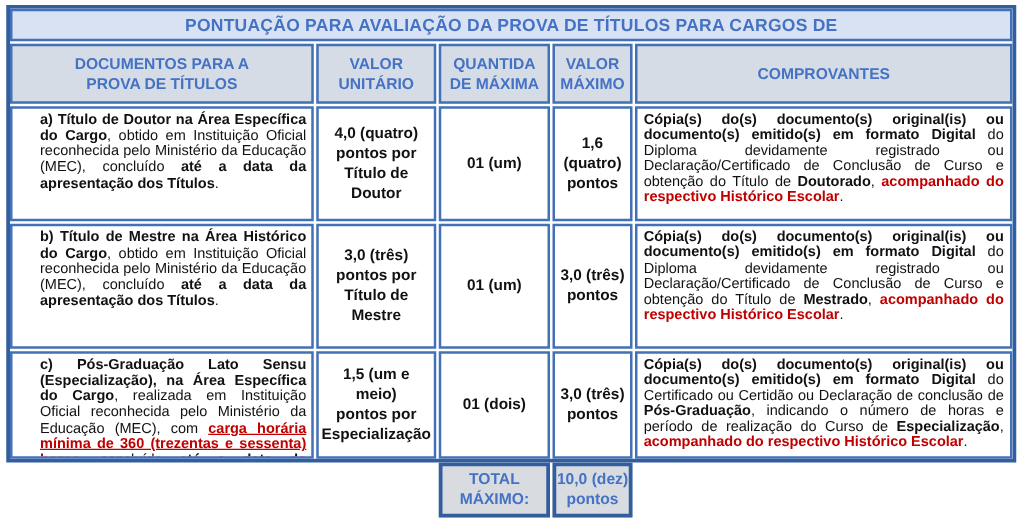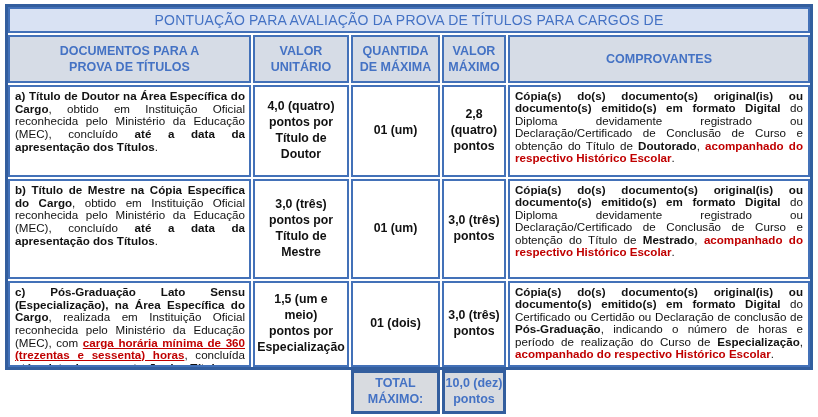--- a/index.html
+++ b/index.html
@@ -16,37 +16,37 @@
     grid-template-rows: 26px 48px 92px 100px 86px;
     gap: 2px;
     background: #ffffff;
   }
 
   .cell { border: 2px solid #4371b8; background: #ffffff; overflow: hidden; }
 
   .title-cell {
     grid-column: 1 / -1;
     background: #d9e2f3; color: #4472c4;
-    font-weight: normal; font-size: 14px; letter-spacing: 0.2px;
+    font-weight: bold; font-size: 14px; letter-spacing: 0.2px;
     display: flex; align-items: center; justify-content: center;
     white-space: nowrap;
     gap: 24px;
   }
   .title-cell .u { text-decoration: underline; }
 
   .header-cell {
     background: #d6dce6; color: #4472c4;
     font-weight: bold; font-size: 12.5px; line-height: 1.3;
     display: flex; align-items: center; justify-content: center;
     text-align: center; white-space: pre-line; padding: 2px;
   }
 
   .text-cell {
     font-size: 11.6px; line-height: 1.09; color: #111111;
-    text-align: justify; padding: 3px 4px 2px 5px;
+    text-align: justify; padding: 3px 4px 2px 22px;
   }
   .comp-cell { line-height: 1.07; padding: 3px 5px 2px 5px; }
 
   .center-cell {
     display: flex; align-items: center; justify-content: center;
     text-align: center; font-weight: bold; font-size: 12.3px;
     color: #111111; white-space: pre-line; line-height: 1.3; padding: 2px;
   }
 
   .seg-b   { font-weight: bold; }
@@ -89,26 +89,26 @@
 DE MÁXIMA</div>
     <div class="cell header-cell">VALOR
 MÁXIMO</div>
     <div class="cell header-cell">COMPROVANTES</div>
 
     <div class="cell text-cell"><span class="seg-b">a) Título de Doutor na Área Específica do Cargo</span><span>, obtido em Instituição Oficial reconhecida pelo Ministério da Educação (MEC), concluído </span><span class="seg-b">até a data da apresentação dos Títulos</span><span>.</span></div>
     <div class="cell center-cell">4,0 (quatro)
 pontos por
 Título de Doutor</div>
     <div class="cell center-cell">01 (um)</div>
-    <div class="cell center-cell">2,8
+    <div class="cell center-cell">1,6
 (quatro)
 pontos</div>
     <div class="cell text-cell comp-cell"><span class="seg-b">Cópia(s) do(s) documento(s) original(is) ou documento(s) emitido(s) em formato Digital</span><span> do Diploma devidamente registrado ou Declaração/Certificado de Conclusão de Curso e obtenção do Título de </span><span class="seg-b">Doutorado</span><span>, </span><span class="seg-rb">acompanhado do respectivo Histórico Escolar</span><span>.</span></div>
 
-    <div class="cell text-cell"><span class="seg-b">b) Título de Mestre na Cópia Específica do Cargo</span><span>, obtido em Instituição Oficial reconhecida pelo Ministério da Educação (MEC), concluído </span><span class="seg-b">até a data da apresentação dos Títulos</span><span>.</span></div>
+    <div class="cell text-cell"><span class="seg-b">b) Título de Mestre na Área Histórico do Cargo</span><span>, obtido em Instituição Oficial reconhecida pelo Ministério da Educação (MEC), concluído </span><span class="seg-b">até a data da apresentação dos Títulos</span><span>.</span></div>
     <div class="cell center-cell">3,0 (três)
 pontos por
 Título de Mestre</div>
     <div class="cell center-cell">01 (um)</div>
     <div class="cell center-cell">3,0 (três)
 pontos</div>
     <div class="cell text-cell comp-cell"><span class="seg-b">Cópia(s) do(s) documento(s) original(is) ou documento(s) emitido(s) em formato Digital</span><span> do Diploma devidamente registrado ou Declaração/Certificado de Conclusão de Curso e obtenção do Título de </span><span class="seg-b">Mestrado</span><span>, </span><span class="seg-rb">acompanhado do respectivo Histórico Escolar</span><span>.</span></div>
 
     <div class="cell text-cell"><span class="seg-b">c) Pós-Graduação </span><span class="seg-bu">Lato Sensu</span><span class="seg-b"> (Especialização), na Área Específica do Cargo</span><span>, realizada em Instituição Oficial reconhecida pelo Ministério da Educação (MEC), com </span><span class="seg-rbu">carga horária mínima de 360 (trezentas e sessenta) horas</span><span>, concluída </span><span class="seg-b">até a data de apresentação dos Títulos</span><span>.</span></div>
     <div class="cell center-cell">1,5 (um e meio)

